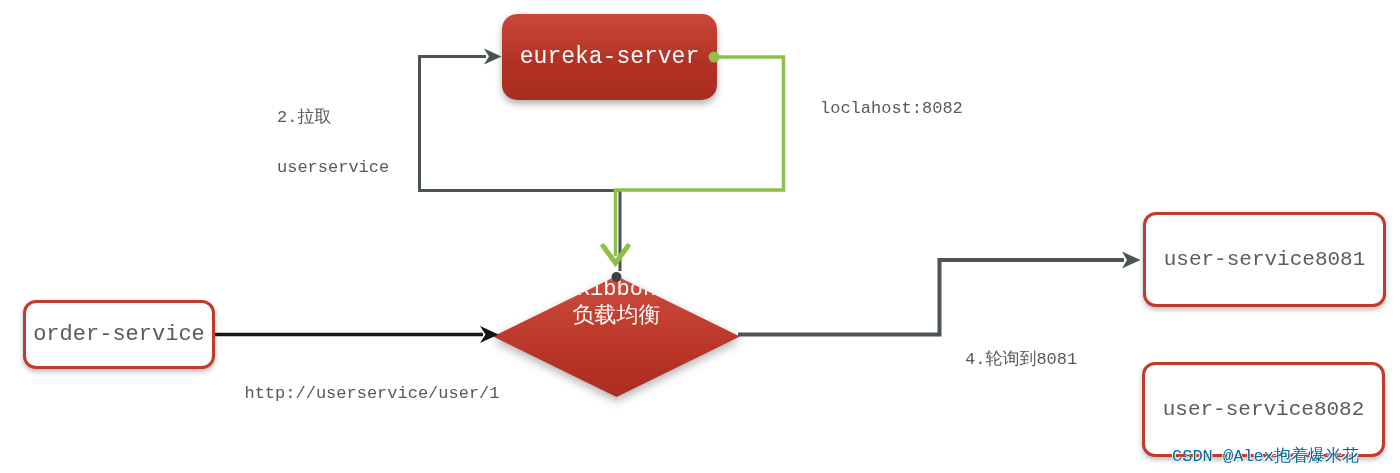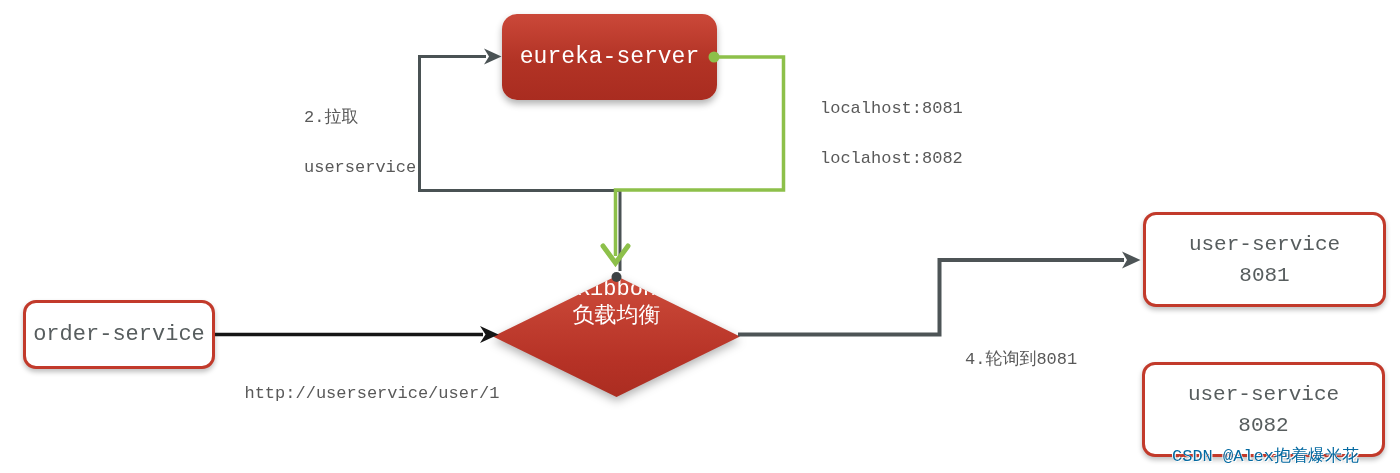--- a/index.html
+++ b/index.html
@@ -42,39 +42,39 @@
   #ribbon-node .line1 { font-size: 22px; line-height: 28px; }
   #ribbon-node .line2 { font-size: 22px; line-height: 26px; }
 
   
   .outline-node {
     position: absolute;
     background: #ffffff;
     border: 3px solid #c23a2b;
     border-radius: 13px;
     box-shadow: 0 3px 5px rgba(0,0,0,0.25);
-    display: flex; flex-direction: column;
+    display: flex; flex-direction: row;
     align-items: center; justify-content: center;
     color: #575d5e;
     box-sizing: border-box;
     text-align: center;
   }
   #order-node { left: 23px; top: 300px; width: 192px; height: 69px; font-size: 22px; }
   #user1-node { left: 1143px; top: 212px; width: 243px; height: 95px; font-size: 21px; line-height: 31px; }
   #user2-node { left: 1142px; top: 362px; width: 243px; height: 95px; font-size: 21px; line-height: 31px; }
 
   
   .note {
     position: absolute;
     color: #595959;
     font-size: 17px;
     line-height: 25px;
     white-space: pre-line;
   }
-  #note-step2 { left: 277px; top: 80px; margin-left: 27px; }
+  #note-step2 { left: 277px; top: 80px; }
   #note-step3 { left: 820px; top: 71px; }
   #note-step1 { left: 238px; top: 359px; width: 268px; text-align: center; font-size: 17px; line-height: 23px; }
   #note-step4 { left: 965px; top: 322px; }
 
   
   #watermark {
     position: absolute;
     left: 1172px; top: 444px;
     font-size: 17px;
     color: #0369a1;
@@ -119,21 +119,20 @@
     <span>user-service</span>
     <span>8082</span>
   </div>
 
   <div class="note" id="note-step2">
     <div>2.拉取</div>
     <div>userservice</div>
   </div>
 
   <div class="note" id="note-step3">
-    <div>localhost:8081</div>
     <div>loclahost:8082</div>
   </div>
 
   <div class="note" id="note-step1">
     <div>http://userservice/user/1</div>
   </div>
 
   <div class="note" id="note-step4">
     <span>4.轮询到8081</span>
   </div>

